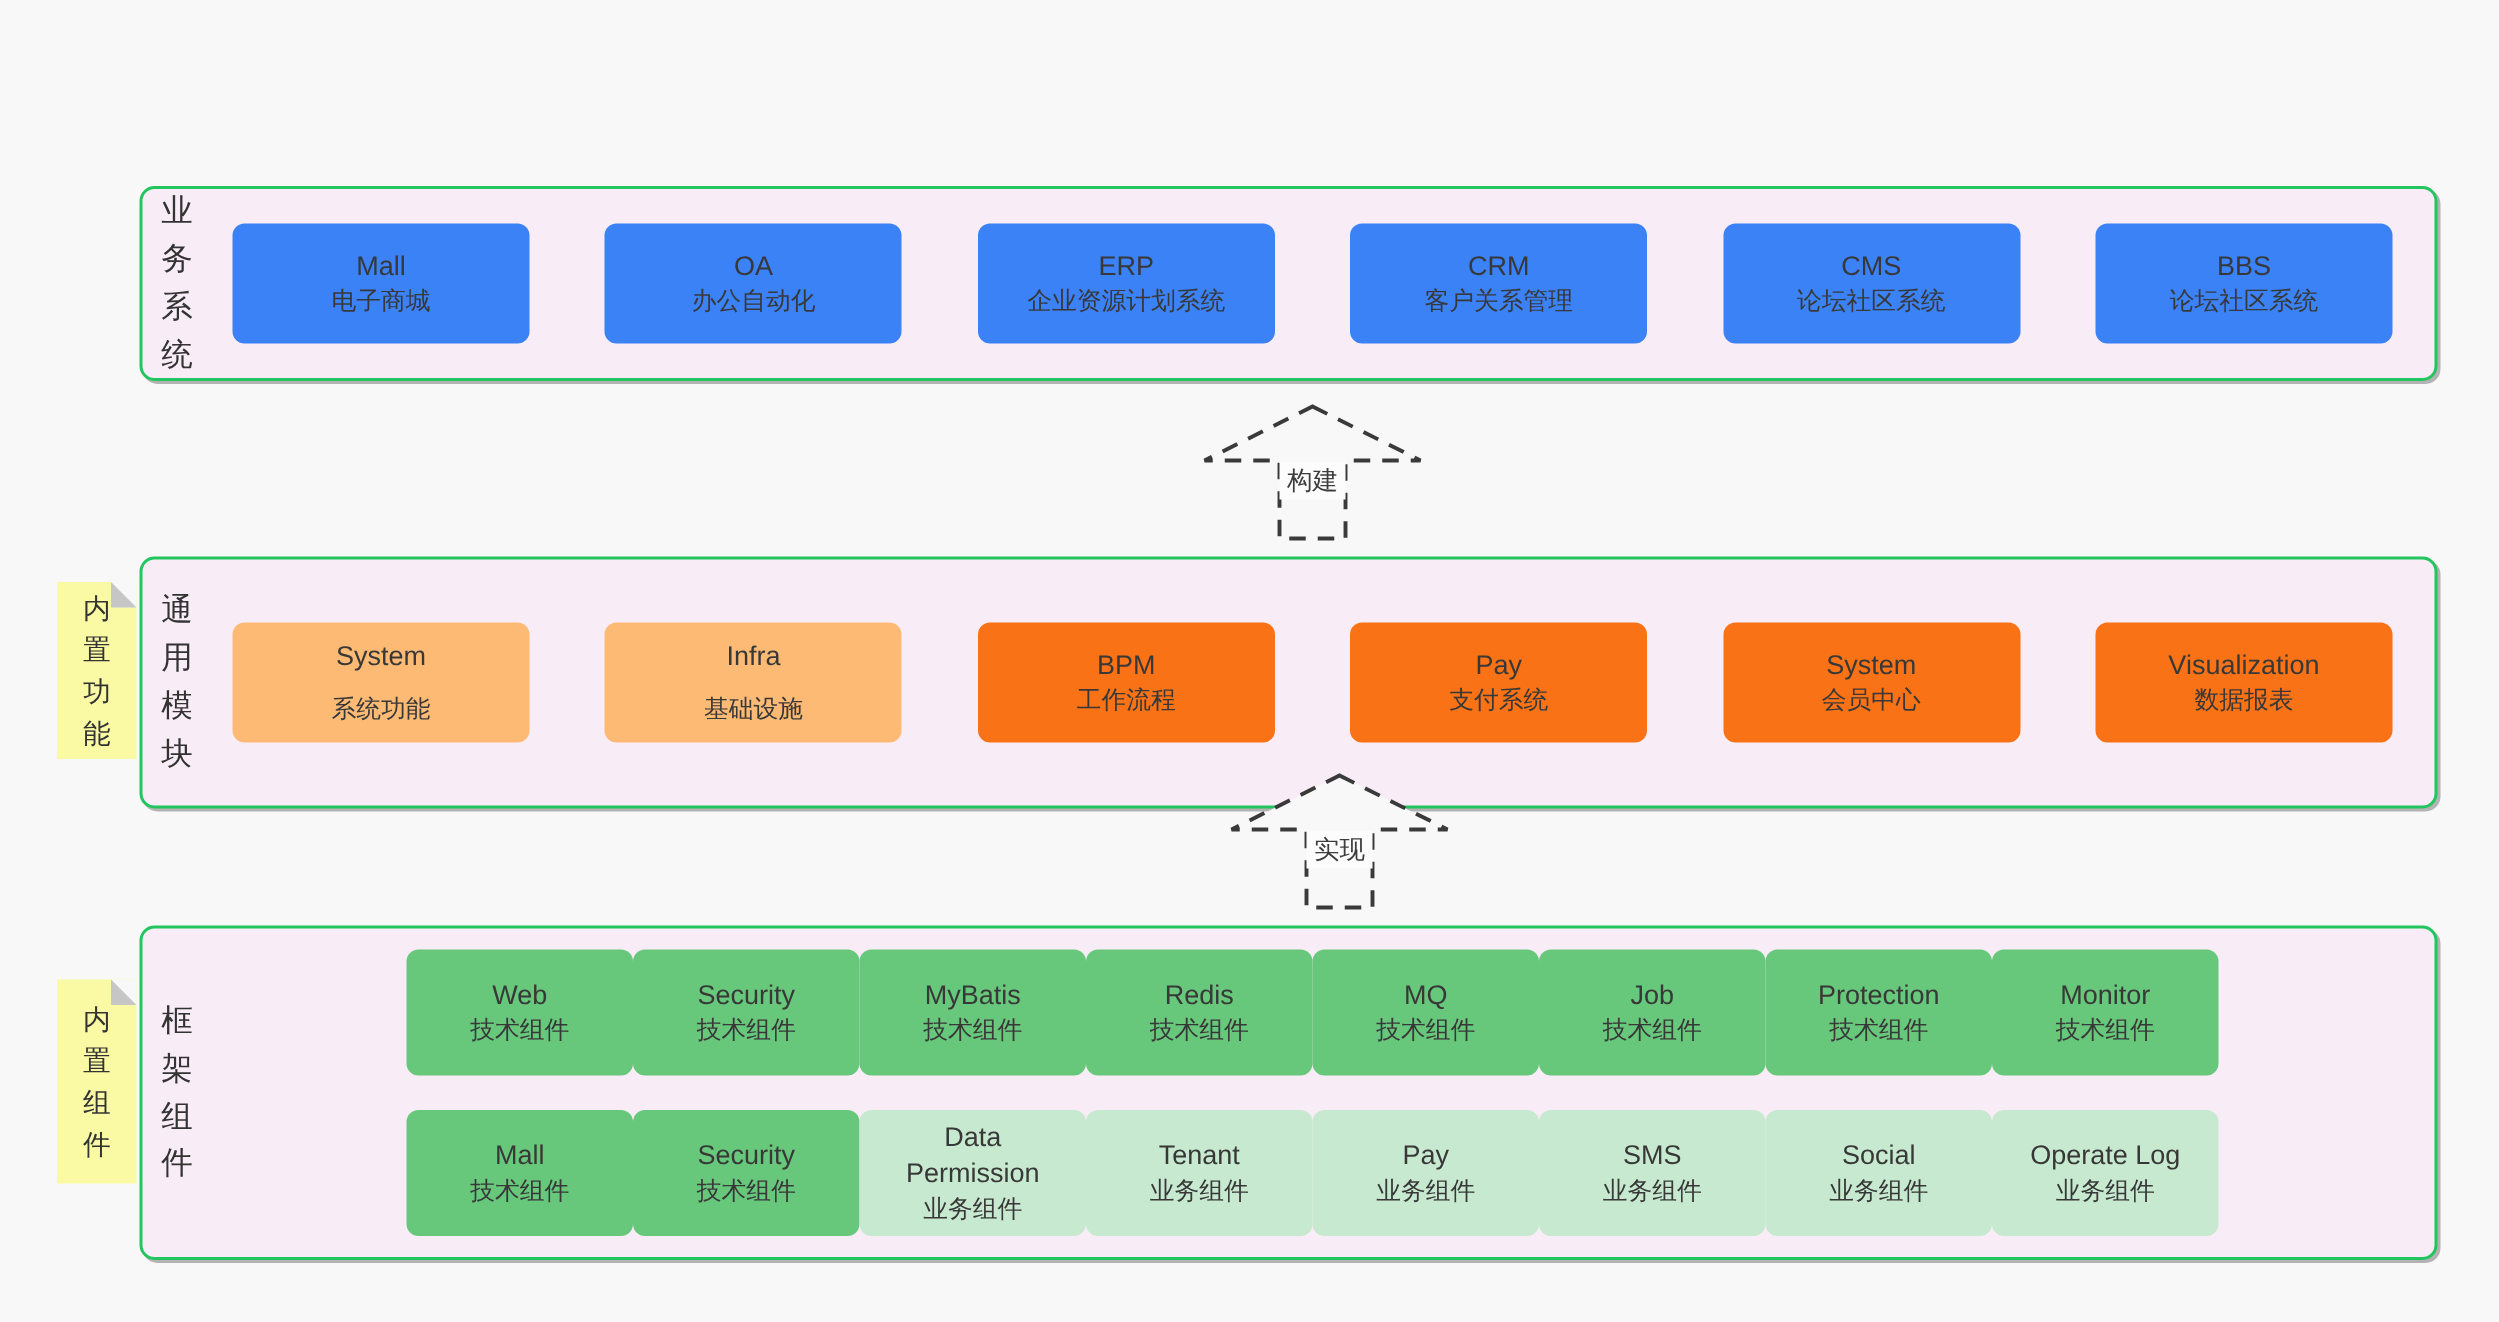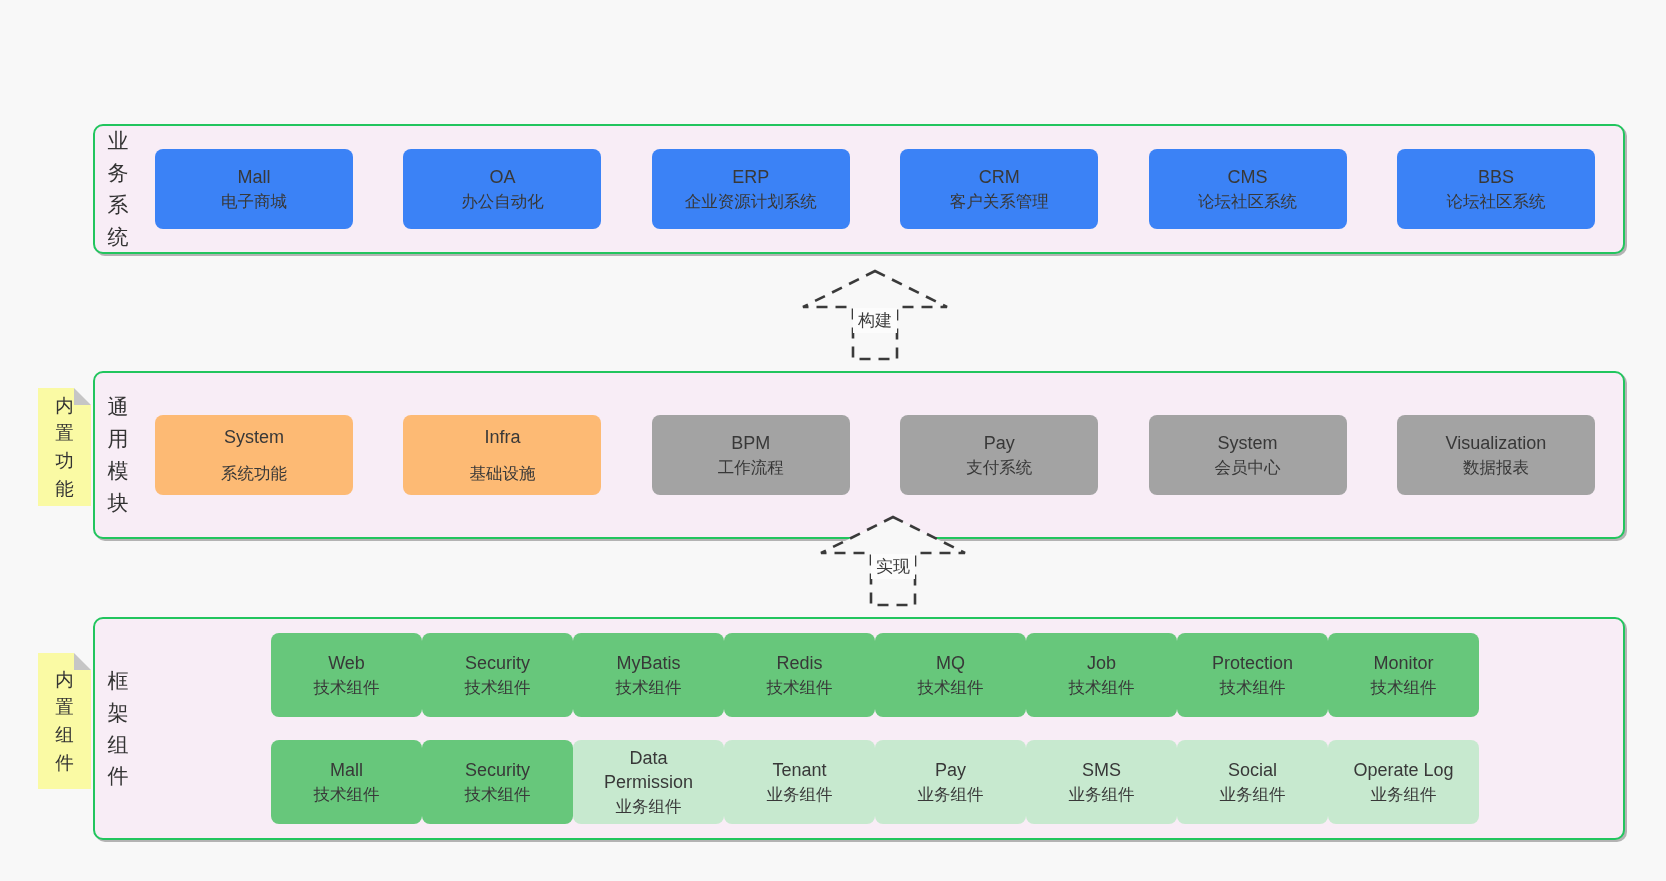--- a/index.html
+++ b/index.html
@@ -63,21 +63,21 @@
     justify-content: center;
     text-align: center;
     padding: 4px 6px;
   }
   .box-wide  { width: 198px; height: 80px; }
   .box-small { width: 151px; height: 84px; }
   .box-en { font-size: 18px; line-height: 1.35; white-space: pre-line; }
   .box-zh { font-size: 16.5px; line-height: 1.4; }
   .c-blue       { background: #3b82f6; }
   .c-red        { background: #fdba74; gap: 13px; }
-  .c-pink       { background: #a3a3a3; }
+  .c-pink       { background: #f97316; }
   .c-green      { background: #67c77b; }
   .c-lightgreen { background: #c7e9cf; }
 
   
   .sticky {
     position: absolute;
     left: 38px;
     width: 53px;
     background: #fafaa4;
     display: flex;

